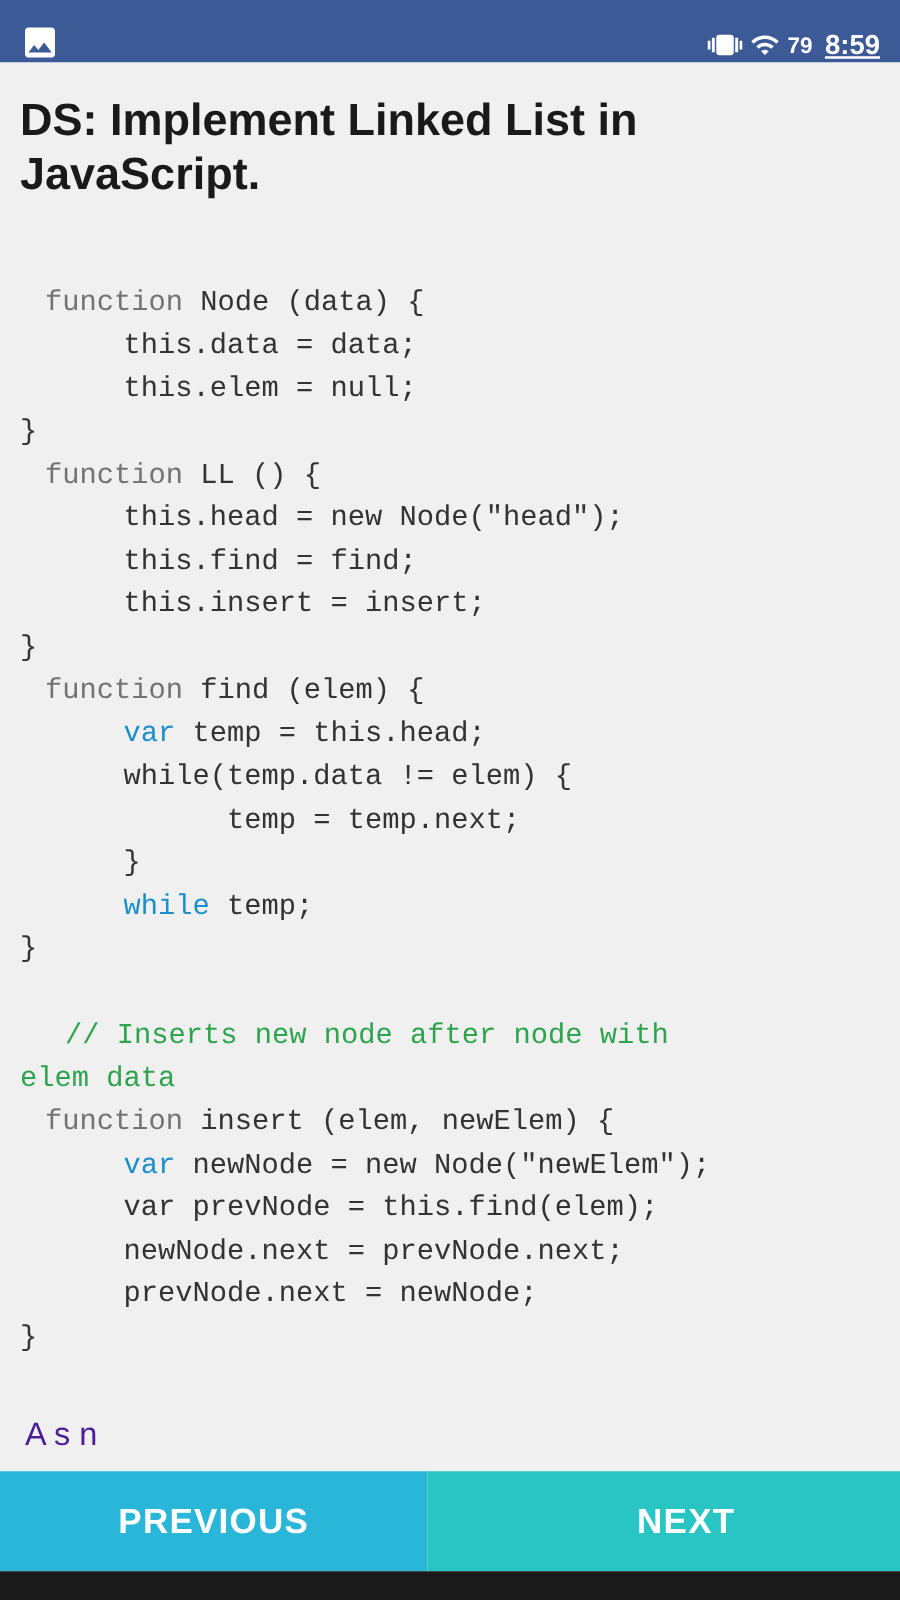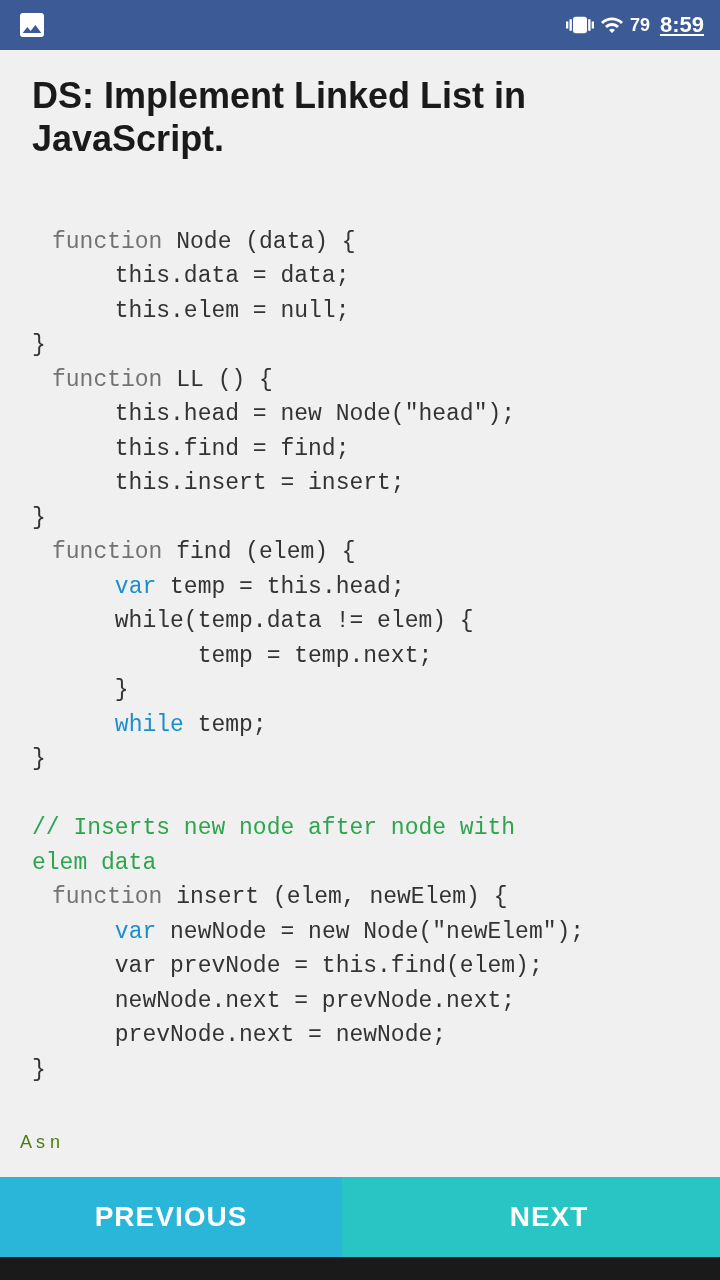--- a/index.html
+++ b/index.html
@@ -13,21 +13,21 @@
       display: flex;
       flex-direction: column;
     }
 
     
     .status-bar {
       width: 720px;
       height: 50px;
       background: #3c5a96;
       display: flex;
-      align-items: center;
+      align-items: flex-end;
       justify-content: space-between;
       padding: 0 16px;
       flex-shrink: 0;
     }
     .status-left {
       display: flex;
       align-items: center;
     }
     .status-icon {
       width: 32px;
@@ -44,21 +44,21 @@
     }
     .status-icons-group {
       display: flex;
       align-items: center;
       gap: 6px;
     }
 
     
     .content {
       flex: 1;
-      padding: 24px 20px 0 32px;
+      padding: 24px 20px 0 16px;
       background: #f0f0f0;
       overflow: hidden;
     }
 
     .page-title {
       font-size: 36px;
       font-weight: 900;
       color: #1a1a1a;
       line-height: 1.2;
       margin-bottom: 30px;
@@ -68,30 +68,30 @@
       font-family: 'Courier New', Courier, monospace;
       font-size: 23px;
       line-height: 1.5;
       color: #333;
       white-space: pre;
     }
 
     .kw { color: #737373; font-weight: normal; margin-left: 20px; }
     .kw-var { color: #1a8fcb; text-align: right; }
     .kw-return { color: #1a8fcb; }
-    .comment { color: #2ea44f; }
+    .comment { color: #2ea44f; margin-left: 36px; }
     .normal { color: #333; }
 
     
     .button-area {
       display: flex;
       width: 720px;
       height: 80px;
       flex-shrink: 0;
-      margin-top: 14px;
+      margin-top: 4px;
     }
 
     .btn-previous {
       flex: 1;
       background: #29b6d8;
       color: white;
       font-size: 28px;
       font-weight: bold;
       border: none;
       cursor: pointer;
@@ -106,22 +106,22 @@
       font-weight: bold;
       border: none;
       cursor: pointer;
       letter-spacing: 1px;
       padding-left: 36px;
     }
 
     
     .partial-text {
       padding: 10px 20px;
-      font-size: 18px;
-      color: #4d7c0f;
+      font-size: 26px;
+      color: #4c1d95;
       background: #f0f0f0;
     }
 
     
     .bottom-nav {
       width: 720px;
       height: 80px;
       background: #1a1a1a;
       display: flex;
       align-items: center;

